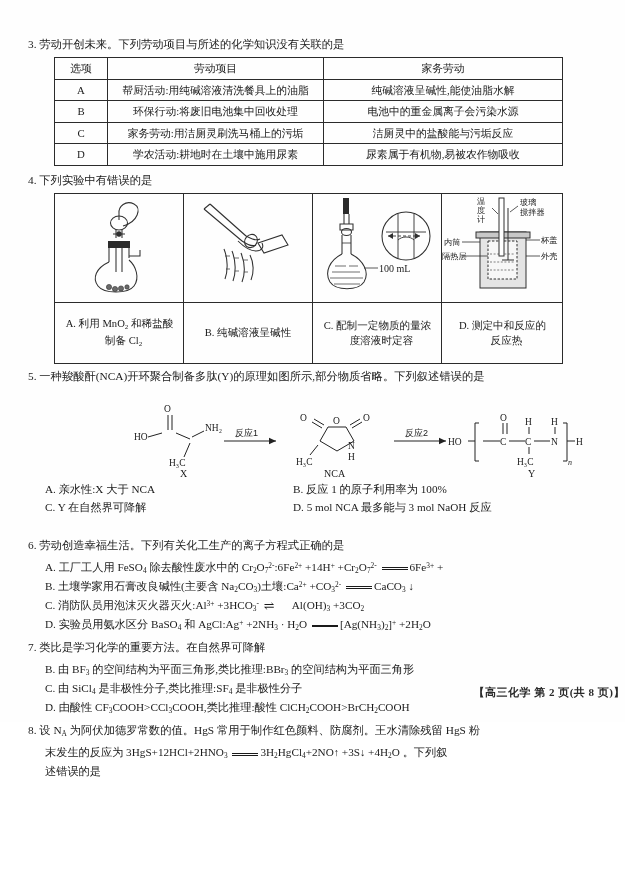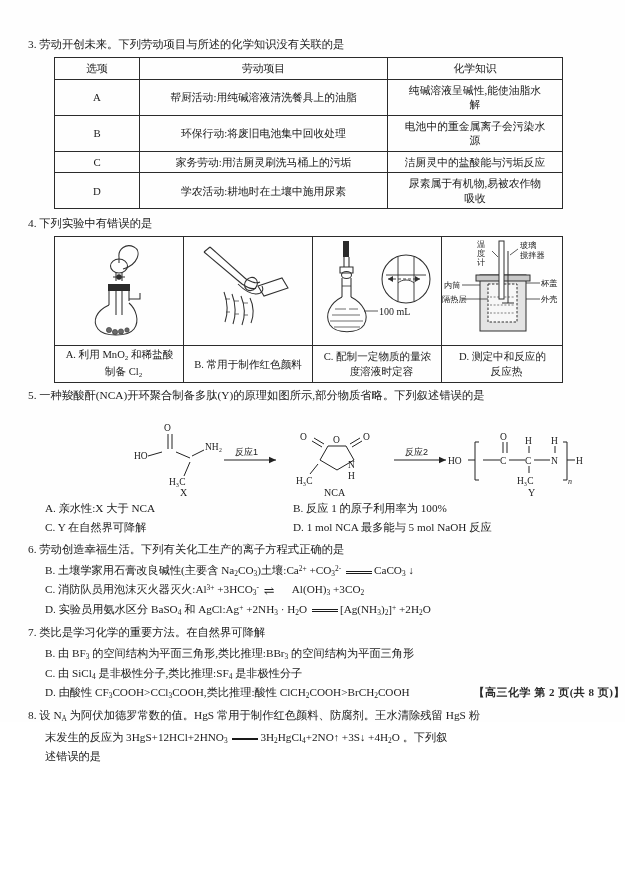--- a/index.html
+++ b/index.html
@@ -93,21 +93,21 @@
     border-collapse: collapse;
     width: 509px;
     margin: 4px 0 6px 26px;
     table-layout: fixed;
   }
   table.grid td, table.grid th {
     border: 1px solid #2b2b2b;
     font-size: 10.8px;
     font-weight: normal;
     text-align: center;
-    padding: 3px 16px;
+    padding: 3px 0;
     line-height: 1.35;
   }
   table.grid .col-opt { width: 52px; }
   table.grid .col-mid { width: 215px; }
 
   
   table.expgrid {
     border-collapse: collapse;
     width: 509px;
     margin: 4px 0 4px 26px;
@@ -121,21 +121,21 @@
   table.expgrid td.fig {
     height: 104px;
     text-align: center;
     vertical-align: middle;
   }
   table.expgrid td.cap {
     height: 36px;
     font-size: 10.6px;
     line-height: 1.42;
     text-align: center;
-    padding: 0 4px;
+    padding: 12px 4px;
   }
   .cap-left { text-align: left; padding-left: 5px !important; }
 
   
   .scheme {
     position: relative;
     height: 88px;
     margin: 2px 0 3px 0;
   }
 
@@ -164,21 +164,21 @@
     <div class="q-stem">
       <span>3.</span>
       <span>劳动开创未来。下列劳动项目与所述的化学知识没有关联的是</span>
     </div>
 
     <table class="grid">
       <tbody>
           <tr>
         <th class="col-opt">选项</th>
         <th class="col-mid">劳动项目</th>
-        <th>化学知识</th>
+        <th>家务劳动</th>
       </tr>
       <tr>
         <td>A</td>
         <td>帮厨活动:用纯碱溶液清洗餐具上的油脂</td>
         <td>纯碱溶液呈碱性,能使油脂水解</td>
       </tr>
       <tr>
         <td>B</td>
         <td>环保行动:将废旧电池集中回收处理</td>
         <td>电池中的重金属离子会污染水源</td>
@@ -354,21 +354,21 @@
               <text x="99" y="65">外壳</text>
             </g>
           </svg>
           </span>
         </td>
       </tr>
       <tr>
         <td class="cap cap-left">
           A. 利用 MnO<sub>2</sub> 和稀盐酸<br>&nbsp;&nbsp;&nbsp;制备 Cl<sub>2</sub>
         </td>
-        <td class="cap">B. 常用于制作红色颜料</td>
+        <td class="cap">B. 纯碱溶液呈碱性</td>
         <td class="cap cap-left">
           C. 配制一定物质的量浓<br>&nbsp;&nbsp;&nbsp;度溶液时定容
         </td>
         <td class="cap cap-left">
           D. 测定中和反应的<br>&nbsp;&nbsp;&nbsp;反应热
         </td>
       </tr>
     </tbody>
       </table>
 
@@ -467,27 +467,30 @@
       </div>
       <div class="c2">
         B. 反应 1 的原子利用率为 100%
       </div>
     </div>
     <div class="two-col">
       <div class="c1">
         C. Y 在自然界可降解
       </div>
       <div class="c2">
-        D. 1 mol NCA 最多能与 5 mol NaOH 反应
+        D. 5 mol NCA 最多能与 3 mol NaOH 反应
       </div>
     </div>
 
-    <div class="q-stem" style="margin-top:4px">
+    <div class="q-stem" style="margin-top:20px">
       <span>6.</span>
       <span>劳动创造幸福生活。下列有关化工生产的离子方程式正确的是</span>
+    </div>
+    <div class="opt-wrap">
+      A. 工厂工人用 FeSO<sub>4</sub> 除去酸性废水中的 Cr<sub>2</sub>O<sub>7</sub><sup>2-</sup>:6Fe<sup>2+</sup> +14H<sup>+</sup> +Cr<sub>2</sub>O<sub>7</sub><sup>2-</sup> <span class="eqarrow"></span>6Fe<sup>3+</sup> +
     </div>
     <div class="opt-wrap">
       B. 土壤学家用石膏改良碱性(主要含 Na<sub>2</sub>CO<sub>3</sub>)土壤:Ca<sup>2+</sup> +CO<sub>3</sub><sup>2-</sup> <span class="eqarrow"></span>CaCO<sub>3</sub> <span class="updown">↓</span>
     </div>
     <div class="opt-wrap">
       C. 消防队员用泡沫灭火器灭火:Al<sup>3+</sup> +3HCO<sub>3</sub><sup>-</sup> <span class="revarrow"></span>Al(OH)<sub>3</sub> +3CO<sub>2</sub>
     </div>
     <div class="opt-wrap">
       D. 实验员用氨水区分 BaSO<sub>4</sub> 和 AgCl:Ag<sup>+</sup> +2NH<sub>3</sub> · H<sub>2</sub>O <span class="eqarrow"></span>[Ag(NH<sub>3</sub>)<sub>2</sub>]<sup>+</sup> +2H<sub>2</sub>O
     </div>

